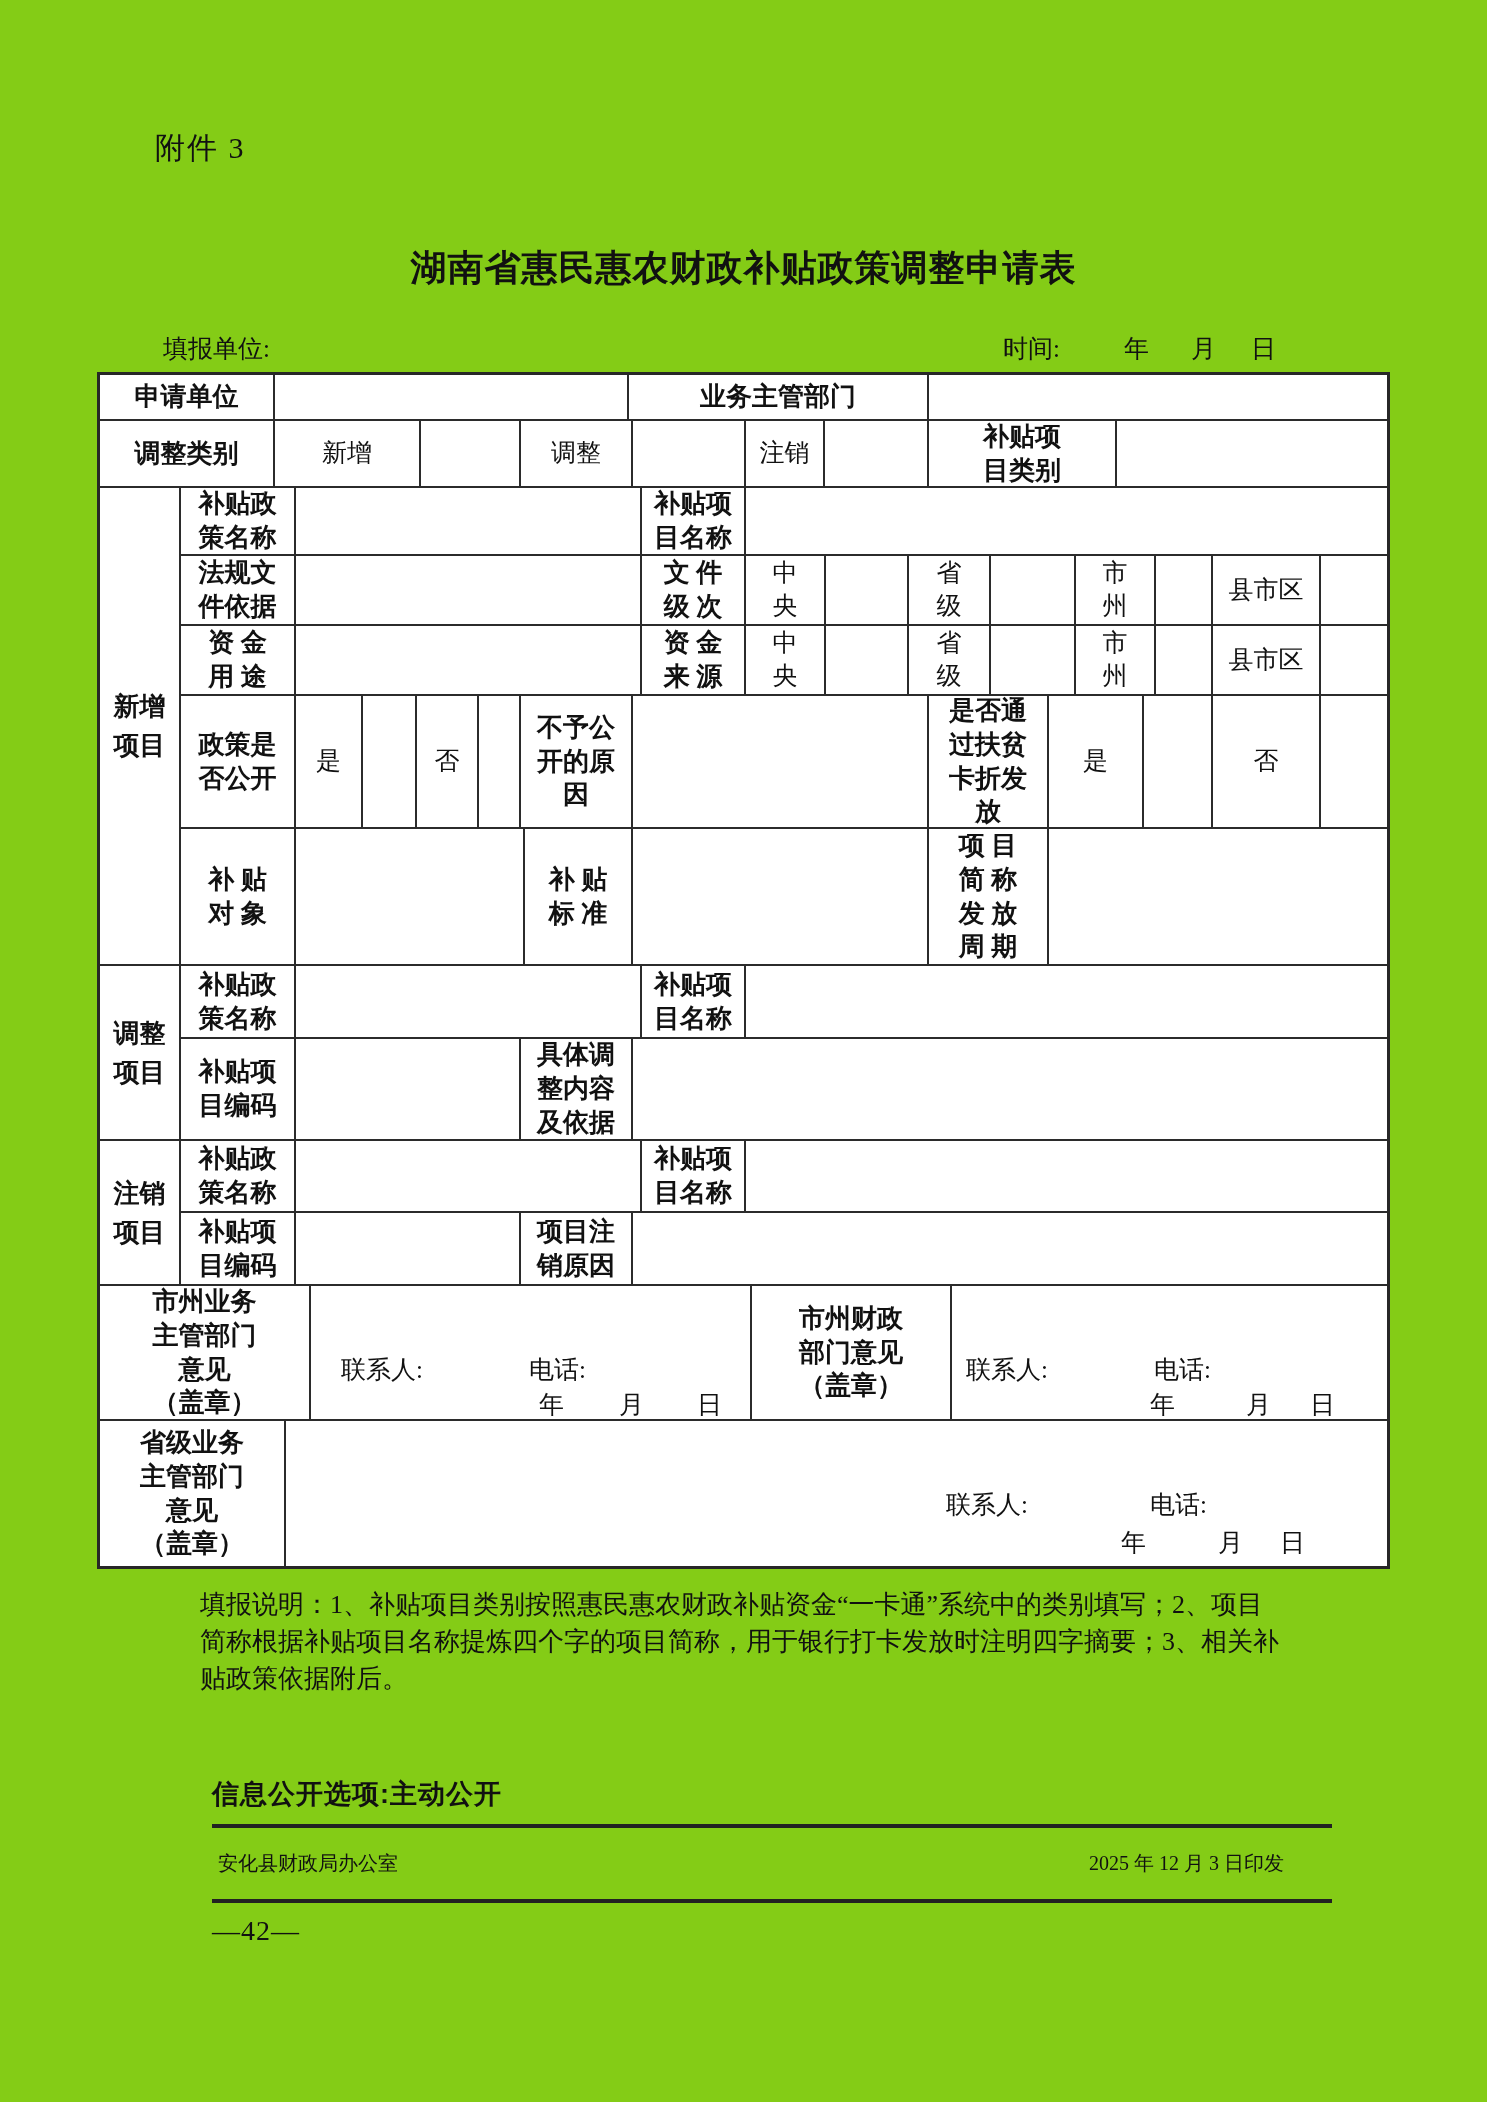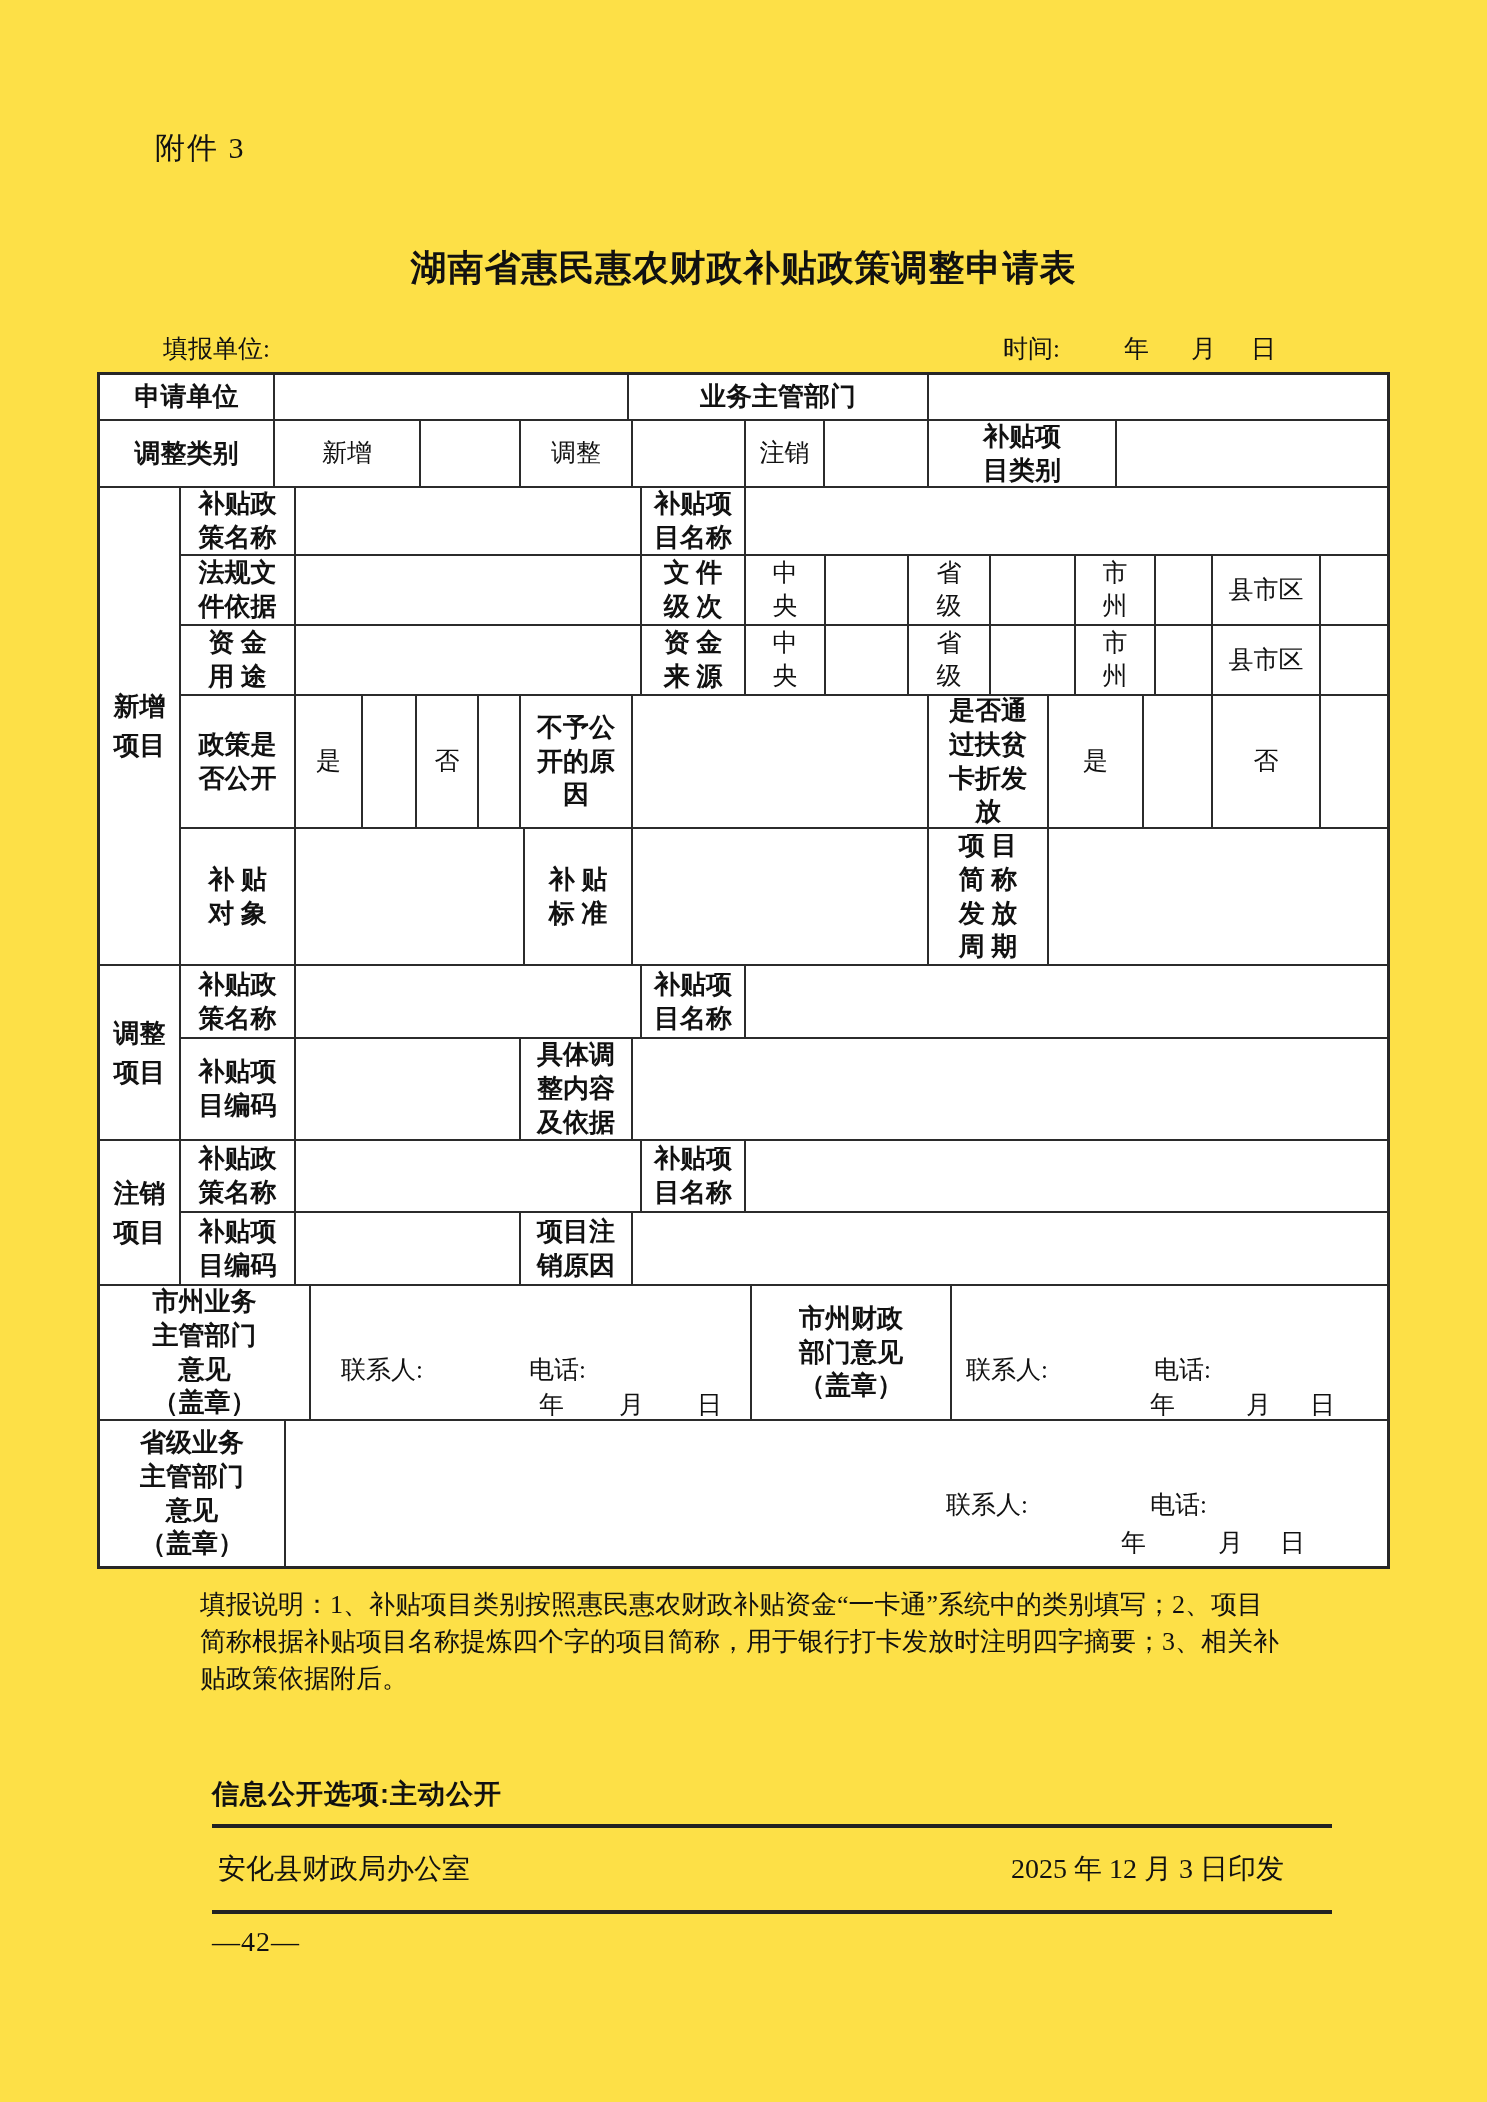--- a/index.html
+++ b/index.html
@@ -1,16 +1,16 @@
 <!DOCTYPE html>
 <html><head>
 <meta charset="utf-8">
 <style>
   html,body{margin:0;padding:0;background:#e8e8e8;}
-  .page{position:relative;width:1487px;height:2102px;background:#fde047;
+  .page{position:relative;width:1487px;height:2102px;background:#84cc16;
         font-family:"Liberation Serif","DejaVu Serif",serif;color:#111;overflow:hidden;}
 
   .attachment{position:absolute;left:155px;top:128px;font-size:30px;letter-spacing:2px;}
   .title{position:absolute;left:97px;top:244px;width:1293px;text-align:center;
          font-size:36px;font-weight:bold;letter-spacing:1px;}
   .meta-line{position:absolute;left:0;top:332px;width:1487px;height:36px;font-size:25px;}
   .meta-line span{position:absolute;top:0;}
   .m-fill{left:163px;}
   .m-time{left:1003px;}
   .m-y{left:1124px;} .m-m{left:1191px;} .m-d{left:1251px;}
@@ -44,21 +44,21 @@
 
   
   .notes{position:absolute;left:200px;top:1586px;width:1190px;font-size:26px;line-height:37px;}
 
   
   .footer{position:absolute;left:212px;top:1776px;width:1120px;}
   .publicity{font-family:"Liberation Sans","DejaVu Sans",sans-serif;font-weight:bold;
              font-size:27px;letter-spacing:1px;padding-bottom:12px;}
   .rule{height:4px;background:#222;}
   .issue-row{display:flex;justify-content:space-between;align-items:center;
-             padding:22px 48px 22px 6px;font-size:28px;text-align:center;}
+             padding:22px 48px 22px 6px;font-size:20px;text-align:center;}
   .pageno{font-size:28px;margin-top:12px;letter-spacing:1px;}
 </style>
 </head>
 <body>
 
 <div class="page">
 
   <div class="attachment">附件 3</div>
   <div class="title">湖南省惠民惠农财政补贴政策调整申请表</div>
 

